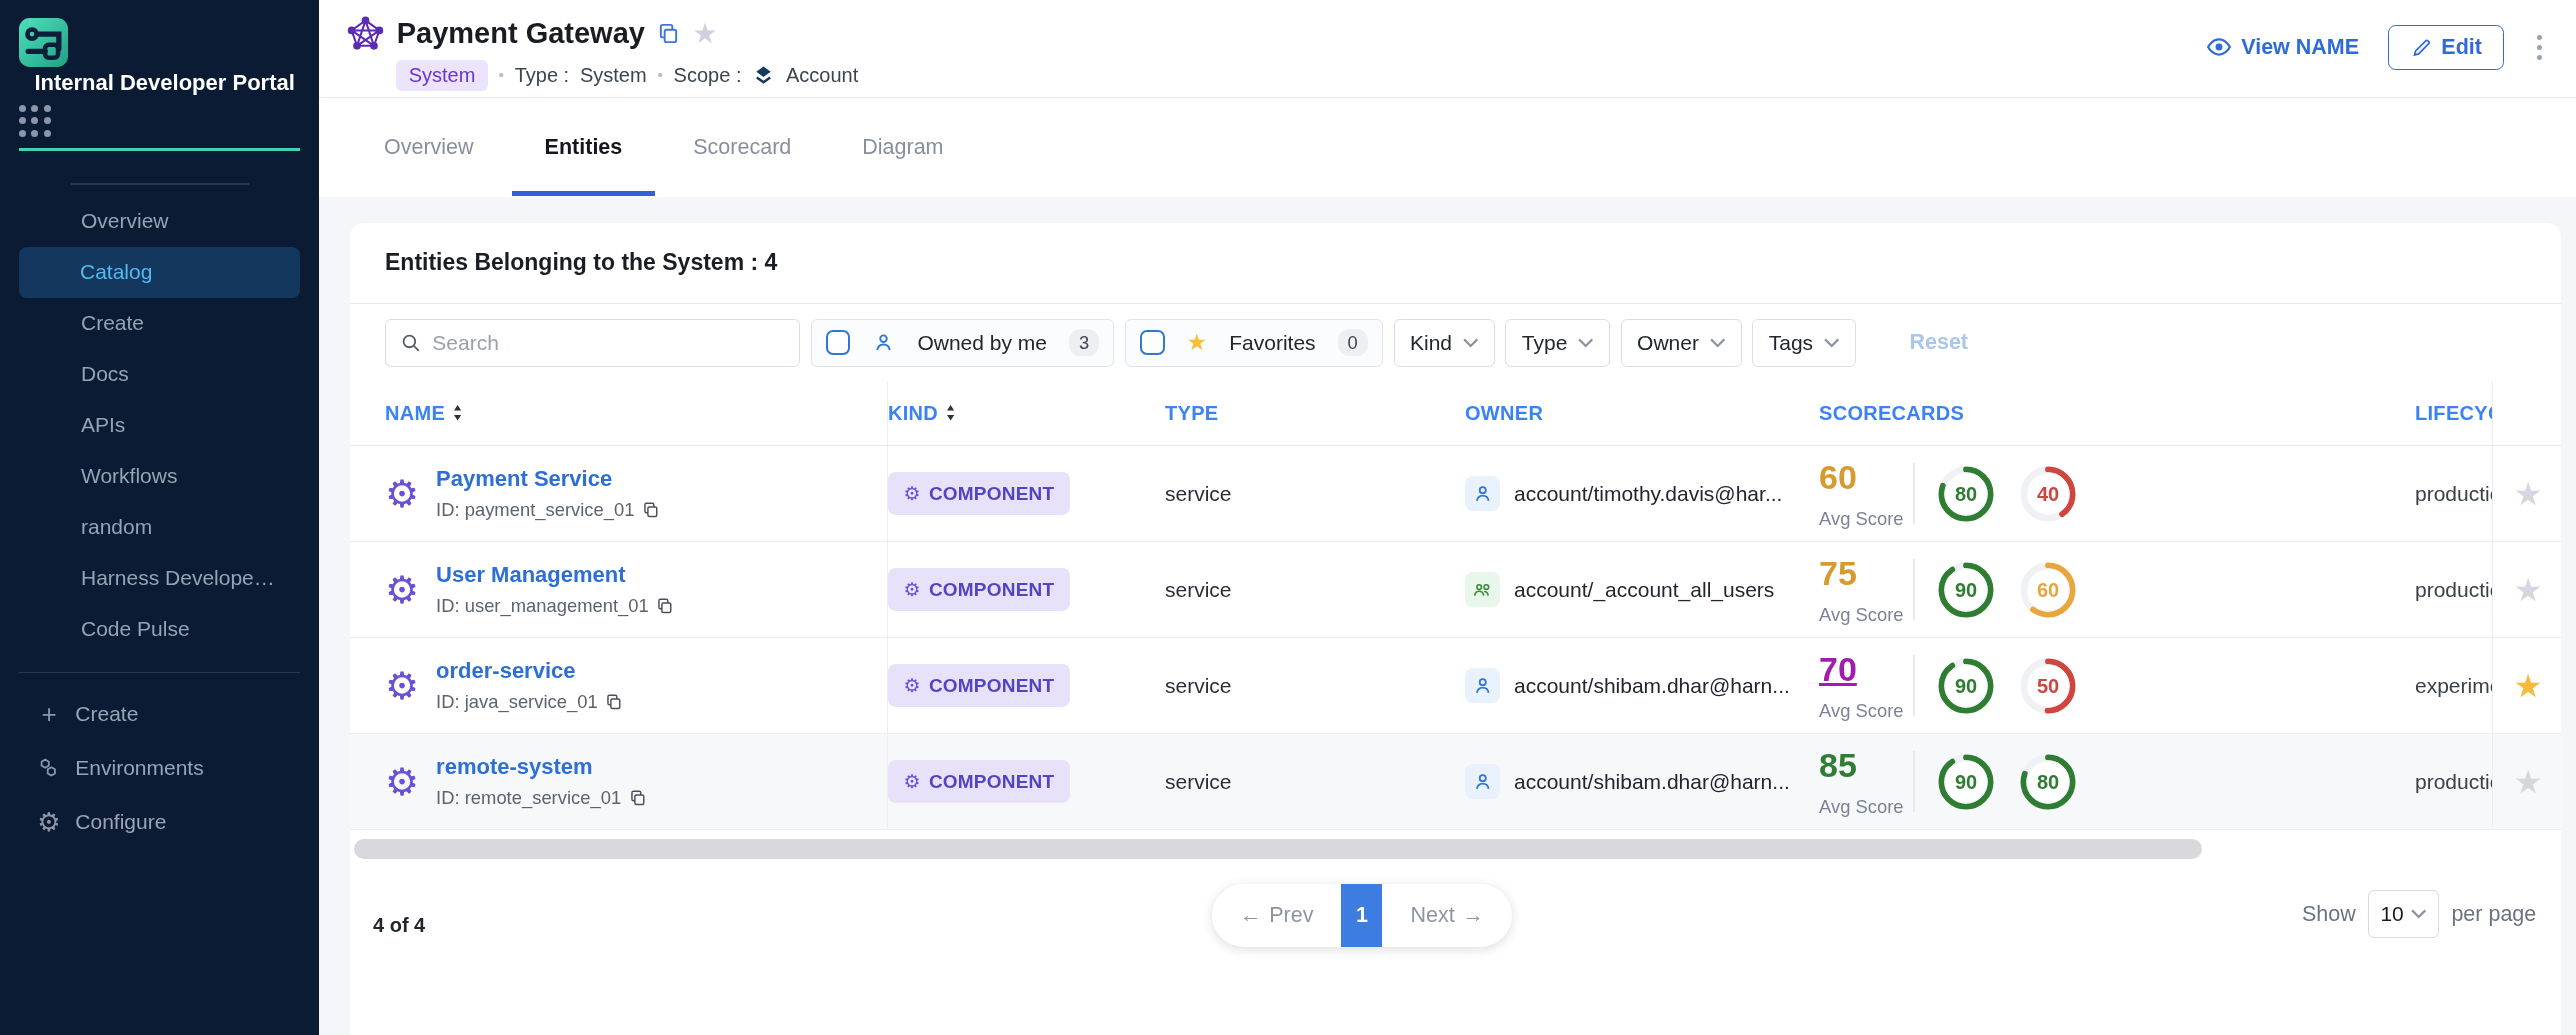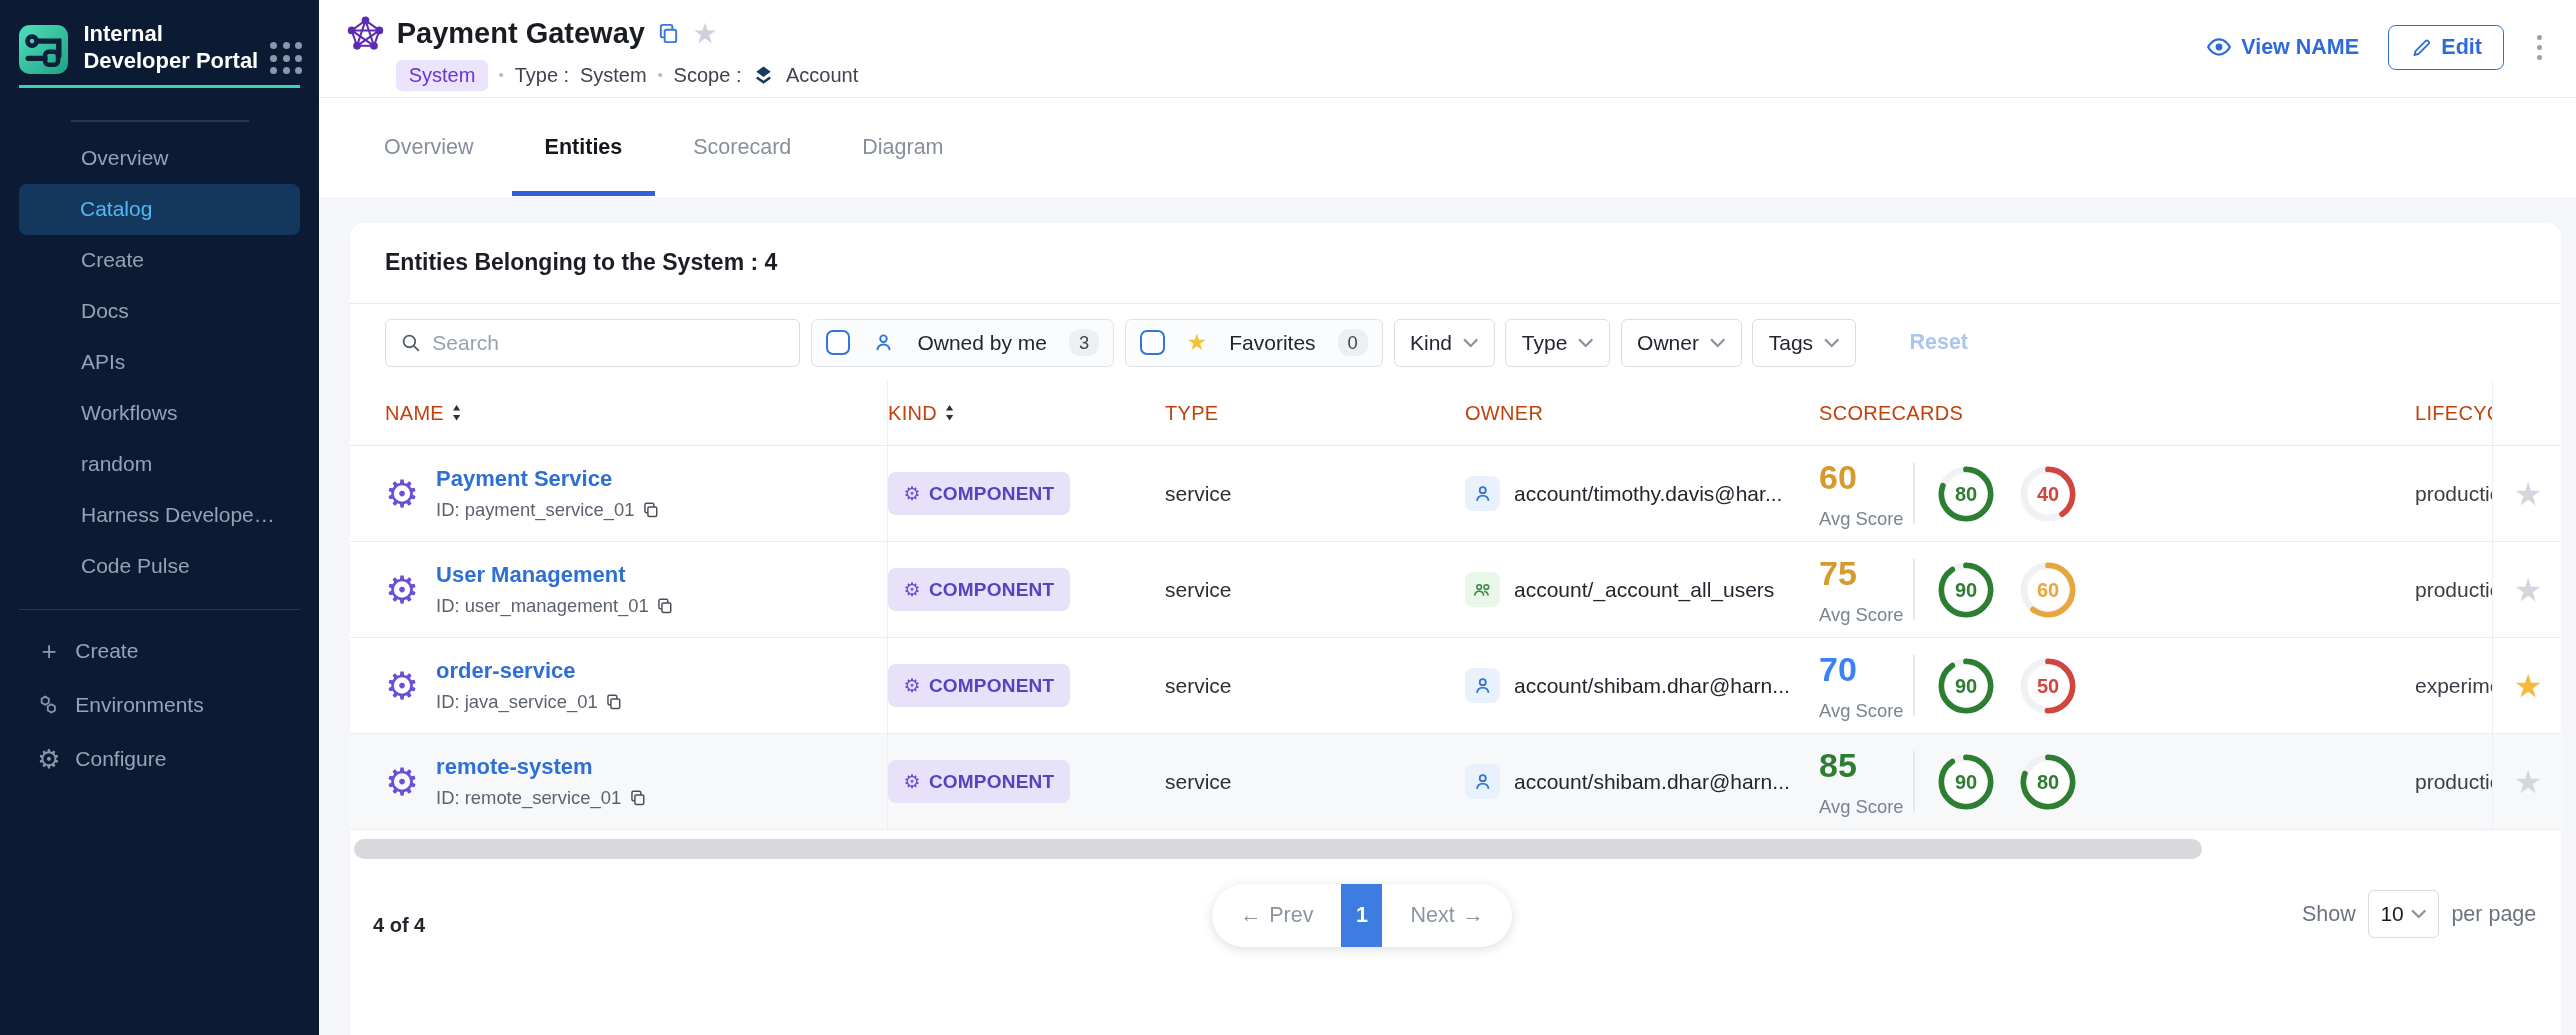--- a/index.html
+++ b/index.html
@@ -2,21 +2,21 @@
 <html style="font-size:12.3px"><head>
 <meta charset="utf-8">
 <style>
   * { margin:0; padding:0; box-sizing:border-box; }
   html,body { background:#fff; }
   body { font-family:"Liberation Sans", sans-serif; }
   .screen { position:relative; width:2576px; height:1036px; overflow:hidden; background:#fff; }
 
   
   .sidebar { position:absolute; left:0; top:0; width:319px; height:100%; background:#0a1b33; color:#98a2b5; }
-  .brand-row { display:flex; align-items:flex-end; padding:18.4px 17px 0 19px; }
+  .brand-row { display:flex; align-items:flex-start; padding:18.4px 17px 0 19px;flex-direction:column; }
   .logo { width:49px; height:49px; border-radius:10.8px; background:linear-gradient(135deg,#4fe0bd,#1fa184); flex:0 0 auto; }
   .brand-title { flex:1; margin-left:15.4px; color:#fff; font-size:22px; line-height:27px; font-weight:bold; padding-top:1.5px; }
   .grid-dots { display:grid; grid-template-columns:repeat(3,7px); gap:5.4px; margin-top:9.2px; cursor:pointer; }
   .grid-dots span { width:7px; height:7px; border-radius:50%; background:#8d96a8; }
   .teal-rule { height:3.1px; background:#3fd2ae; margin:11.5px 19px 0 19px; }
   .mini-div { height:1.5px; background:#28374e; width:178px; margin:32px auto 0 auto; }
   .nav { margin-top:10.8px; }
   .nav-item { height:51px; display:flex; align-items:center; padding-left:81px; font-size:21px; color:#98a2b5; cursor:pointer; white-space:nowrap; overflow:hidden; }
   .nav-item.active { background:#14375e; border-radius:7.7px; margin:0 19px; padding-left:61px; color:#55b8f0; }
   .foot-div { height:1.5px; background:#28374e; margin:17px 19px 0 19px; }
@@ -65,21 +65,21 @@
   .fchip .picon { width:23px; height:23px; color:#3076d2; }
   .fchip .fstar { color:#f3c238; font-size:23px; line-height:23px; }
   .fchip .flabel { font-size:21px; color:#22262e; }
   .cnt { background:#edeff2; border-radius:11.5px; padding:2.3px 10px; font-size:18.4px; color:#3f4650; }
   .ddl { height:48px; border:1.5px solid #dadde3; background:#fff; border-radius:6.1px; display:flex; align-items:center; gap:10.8px; padding:0 15.4px; font-size:21px; color:#22262e; cursor:pointer; }
   .chev { width:15.4px; height:15.4px; color:#8b93a1; }
   .reset { margin-left:43px; font-size:21.5px; color:#a9c7ec; font-weight:bold; cursor:pointer; }
 
   
   .tgrid { display:grid; grid-template-columns:538px 277px 300px 354px 596px 77px 71px; }
-  .thead { height:65px; align-items:center; font-size:20px; font-weight:normal; color:#c2410c; letter-spacing:0.3px; border-bottom:1.5px solid #e6e8ec; }
+  .thead { height:65px; align-items:center; font-size:20px; font-weight:bold; color:#3b82f6; letter-spacing:0.3px; border-bottom:1.5px solid #e6e8ec; }
   .thead .hcell { display:flex; align-items:center; gap:7.7px; height:100%; }
   .hcell.c0 { padding-left:35px; border-right:1.5px solid #eceef1; }
   .hcell.c6 { border-left:1.5px solid #eceef1; }
   .hcell.clip { overflow:hidden; white-space:nowrap; }
   .sort-ic { width:9.2px; height:15.4px; flex:0 0 auto; }
   .trow { height:96px; align-items:center; border-bottom:1.5px solid #edeef1; }
   .trow.hl .cell { background:#f6f8fa; }
   .cell { height:100%; display:flex; align-items:center; }
   .cell.c0 { padding-left:35px; border-right:1.5px solid #eceef1; }
   .cell.c6 { border-left:1.5px solid #eceef1; justify-content:center; }
@@ -477,21 +477,21 @@
         <svg class="oi-user" viewBox="0 0 24 24" fill="none" stroke="currentColor" stroke-width="2">
           <circle cx="12" cy="8" r="3.4"></circle>
                     <path d="M5.5 20c.5-4 3-6 6.5-6s6 2 6.5 6"></path>
         </svg>
 
       </span>
       <span class="owner-txt r-owner">account/shibam.dhar@harn...</span>
     </div>
     <div class="cell">
       <div class="avg-block">
-        <div class="avg-num r-avg" style="color: #3b82f6;">70</div>
+        <div class="avg-num r-avg" style="color: #a21caf; text-decoration: underline;">70</div>
         <div class="avg-cap r-cap">Avg Score</div>
       </div>
       <div class="score-div"></div>
       <div class="rings">
                   <svg viewBox="0 0 78 78" class="ring">
                     <circle cx="39" cy="39" r="32" fill="none" stroke="#f0f1f4" stroke-width="7.5"></circle>
                     <circle cx="39" cy="39" r="32" fill="none" stroke="#2E7D32" stroke-width="7.5" stroke-dasharray="180.95573684677208 201.06192982974676" stroke-linecap="round" transform="rotate(-90 39 39)"></circle>
                     <circle cx="39" cy="39" r="27.5" fill="#fff" stroke="#eceef2" stroke-width="1.2"></circle>
                     <text x="39" y="48" text-anchor="middle" font-size="26" font-weight="bold" fill="#2E7D32">90</text>
                   </svg>

